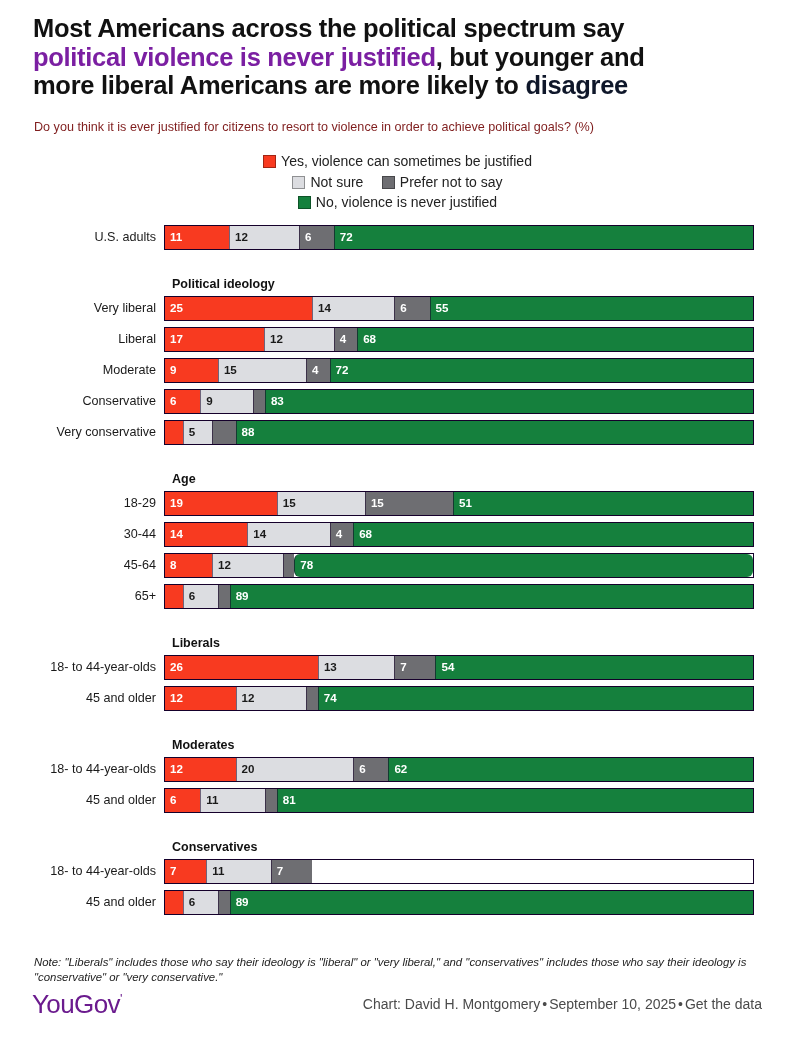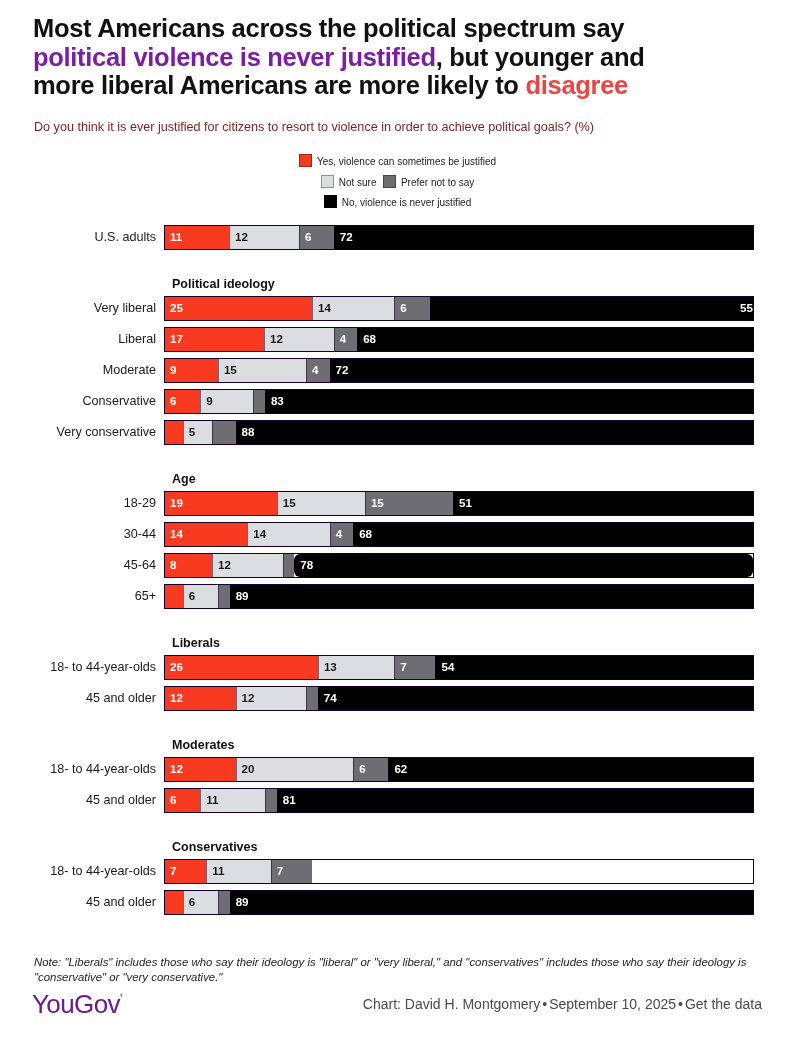--- a/index.html
+++ b/index.html
@@ -13,31 +13,31 @@
   }
   .page{position:relative;width:795px;height:1053px;padding:17px;box-sizing:border-box;}
 
   
   .title{
     position:absolute;left:33px;top:14px;width:730px;
     font-size:25.5px;line-height:28.5px;font-weight:bold;letter-spacing:-0.3px;
     color:#111111;
   }
   .title .purple{color:#7b1fa2;}
-  .title .red{color:#ef4444;}
+  .title .red{color:#0f172a;}
 
   .subtitle{
     position:absolute;left:34px;top:119px;width:740px;
     font-size:12.6px;line-height:16px;color:#7f1d1d;font-weight:500;
   }
 
   
   .legend{position:absolute;left:0;top:152px;width:795px;text-align:center;}
   .legend-row{display:block;line-height:17px;margin-bottom:2px;}
-  .legend-item{display:inline-block;vertical-align:middle;margin:0 1px;font-size:10px;color:#222;}
+  .legend-item{display:inline-block;vertical-align:middle;margin:0 7px;font-size:14px;color:#222;}
   .swatch{display:inline-block;width:13px;height:13px;vertical-align:-2px;margin-right:5px;border:1px solid rgba(0,0,0,.35);box-sizing:border-box;}
 
   
   .chart{position:absolute;left:0;top:224px;width:795px;}
   .group{margin:0;}
   .group-title{
     font-size:12.5px;font-weight:bold;color:#111;
     margin:0 0 4px 0;padding-left:172px;
   }
   .group-gap{height:22px;}
@@ -54,21 +54,21 @@
     border:1.5px solid #15002b;box-sizing:border-box;background:#fff;
   }
   .seg{
     position:relative;height:100%;display:flex;align-items:center;
     box-sizing:border-box;overflow:visible;
   }
   .seg + .seg{border-left:1px solid rgba(20,0,40,.55);}
   .seg-yes{background:#f83a20;}
   .seg-notsure{background:#dcdde1;}
   .seg-prefer{background:#6e6e72;}
-  .seg-no{background:#000000;}
+  .seg-no{background:#15803d;}
 
   .val{
     font-size:11.6px;font-weight:bold;padding-left:5px;white-space:nowrap;
     line-height:1;
   }
   .val-light{color:#ffffff;}
   .val-dark{color:#1a1a1a;font-weight:600;}
 
   
   .note{
@@ -148,21 +148,21 @@
           <div class="bar">
             <div class="seg seg-yes" style="width: 25%;">
               <span class="val val-light">25</span>
             </div>
             <div class="seg seg-notsure" style="width: 14%;">
               <span class="val val-dark">14</span>
             </div>
             <div class="seg seg-prefer" style="width: 6%;">
               <span class="val val-light">6</span>
             </div>
-            <div class="seg seg-no" style="width: 55%; justify-content: flex-end;">
+            <div class="seg seg-no" style="width: 55%;">
               <span class="val val-light">55</span>
             </div>
           </div>
         </div>
         <div class="row">
           <div class="row-label">Liberal</div>
           <div class="bar">
             <div class="seg seg-yes" style="width: 17%;">
               <span class="val val-light">17</span>
             </div>

